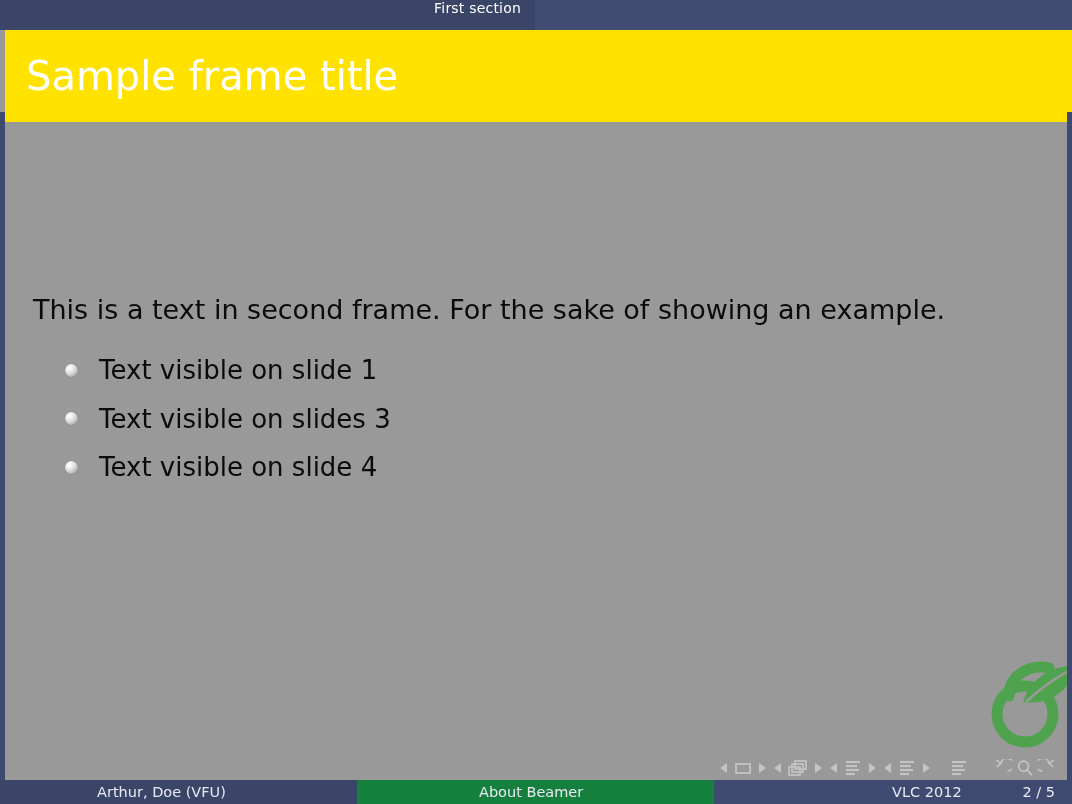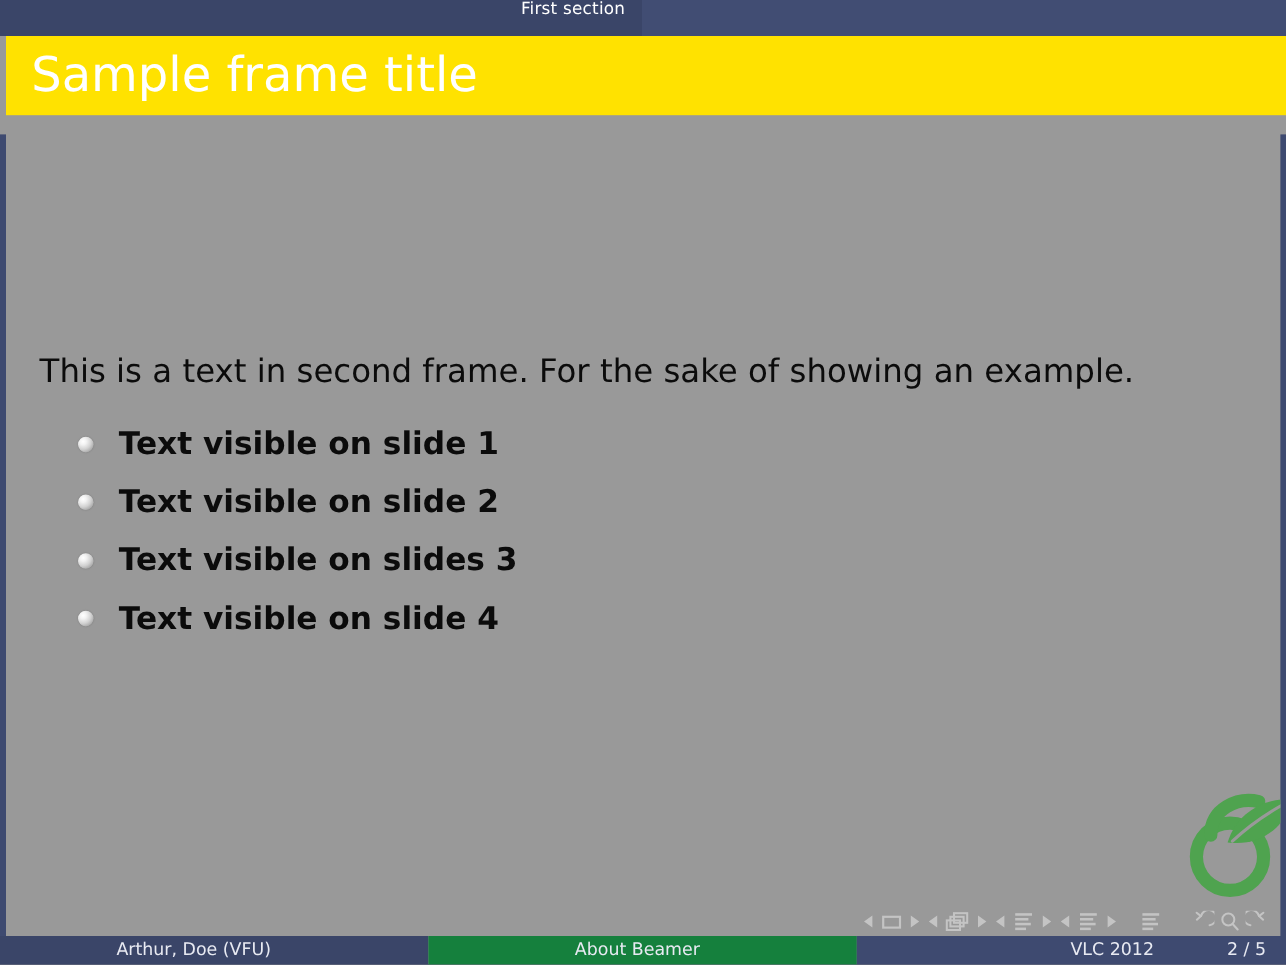--- a/index.html
+++ b/index.html
@@ -48,21 +48,21 @@
     font-size: 14px;
     letter-spacing: 0.2px;
     white-space: nowrap;
   }
 
   
   .titlebar {
     position: absolute;
     left: 0; top: 30px;
     width: 1072px;
-    height: 66px;
+    height: 92px;
     background: #ffe200;
     box-sizing: border-box;
   }
   .titlebar-edge-left {
     position: absolute;
     left: 0; top: 0;
     width: 5px; height: 82px;
     background: #999999;
   }
   .frame-title {
@@ -134,21 +134,20 @@
         #d2d2d2 52%,
         #a7a7a7 78%,
         #8d8d8d 100%);
     box-shadow: 0 0 1px rgba(60,60,60,0.55);
   }
   .bullet-label {
     margin-left: 21px;
     font-size: 26px;
     line-height: 1;
     white-space: nowrap;
-    font-weight: bold;
   }
 
   
   .logo {
     position: absolute;
     right: 5px;
     bottom: 56px;
     width: 80px;
     height: 92px;
     overflow: hidden;
@@ -229,24 +228,20 @@
   <div class="edge edge-right"></div>
 
   <div class="body">
 
     <div class="intro-text">This is a text in second frame.  For the sake of showing an example.</div>
 
     <ul class="bullet-list">
       <li class="bullet-item">
         <span class="bullet-ball"></span>
         <span class="bullet-label">Text visible on slide 1</span>
-      </li>
-      <li class="bullet-item">
-        <span class="bullet-ball"></span>
-        <span class="bullet-label">Text visible on slide 2</span>
       </li>
       <li class="bullet-item">
         <span class="bullet-ball"></span>
         <span class="bullet-label">Text visible on slides 3</span>
       </li>
       <li class="bullet-item">
         <span class="bullet-ball"></span>
         <span class="bullet-label">Text visible on slide 4</span>
       </li>
     </ul>

